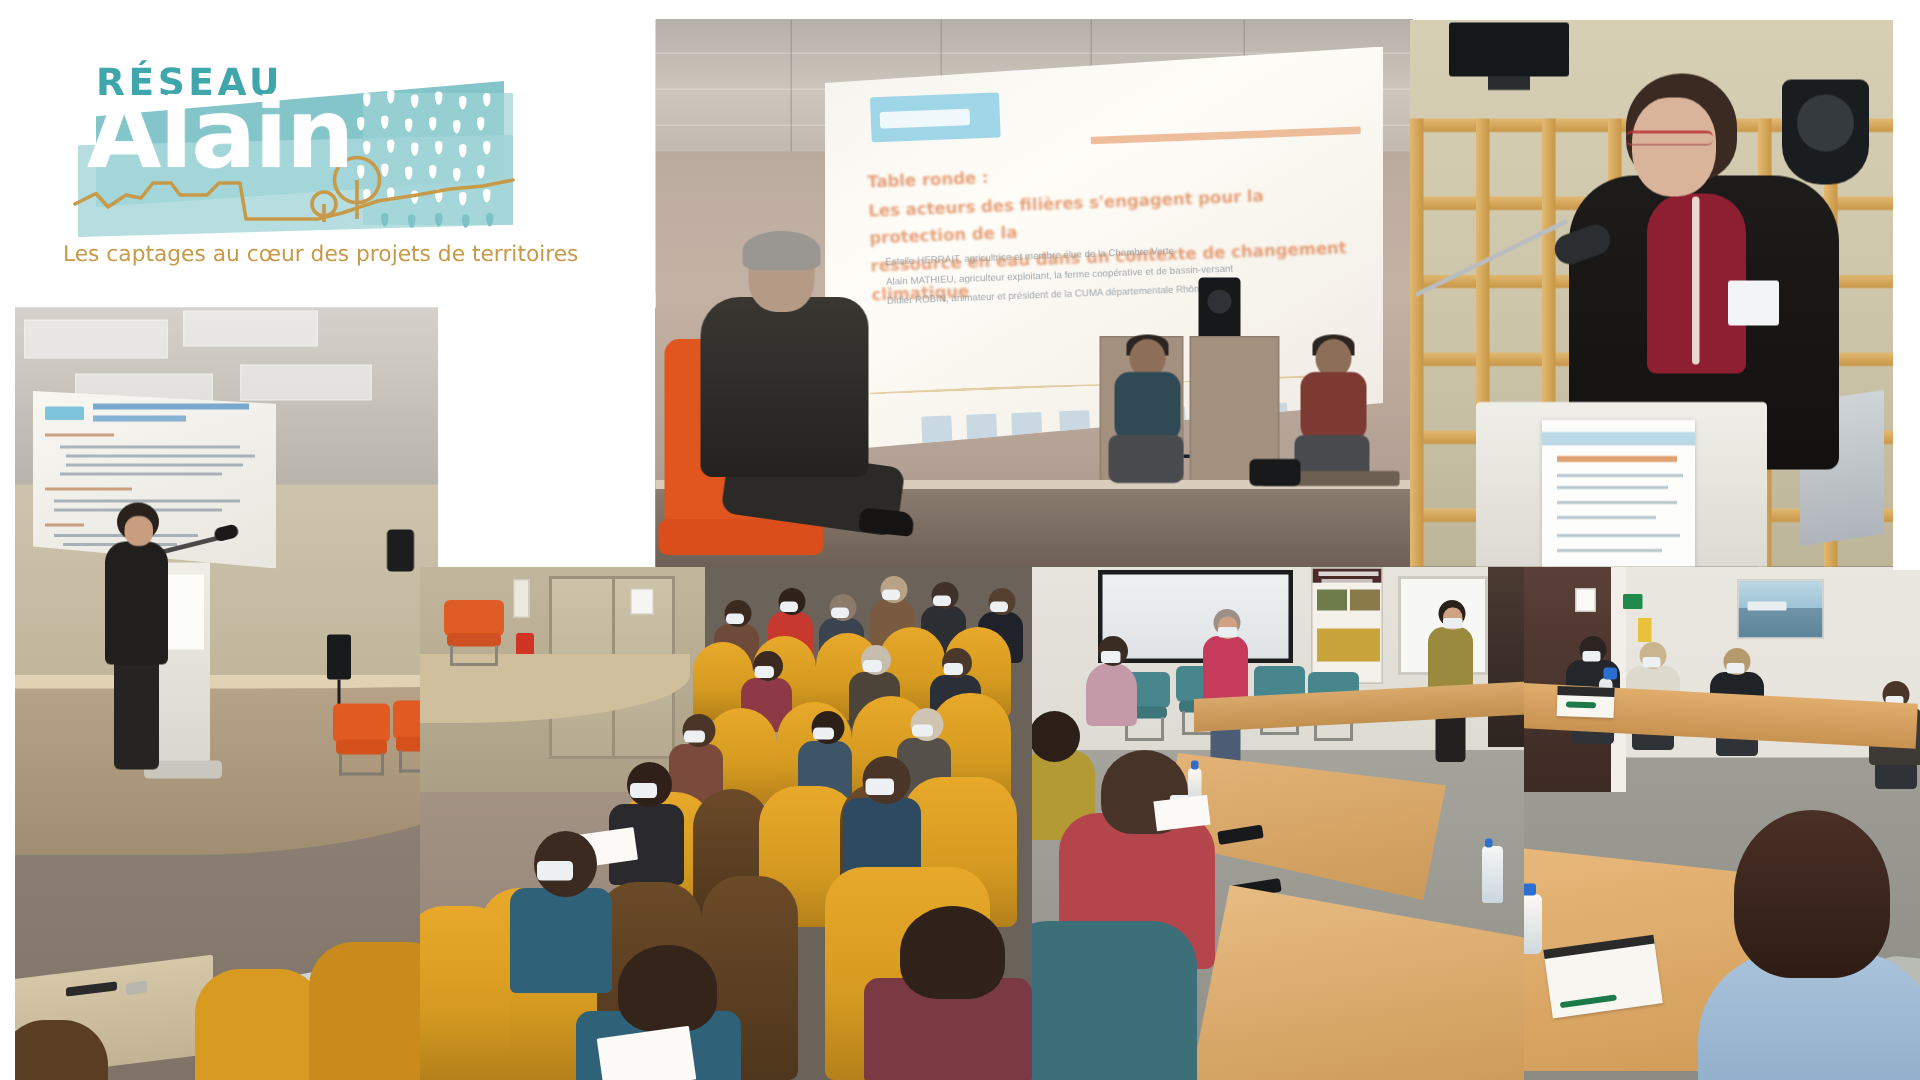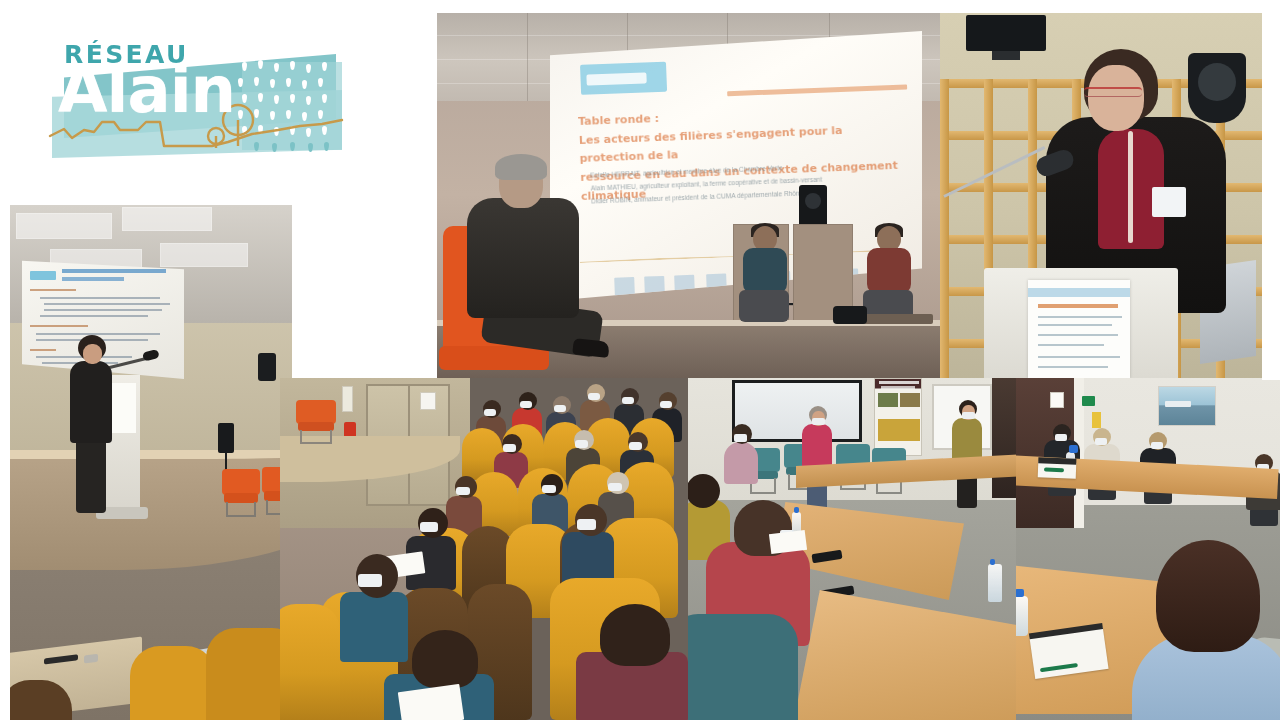--- a/index.html
+++ b/index.html
@@ -714,20 +714,21 @@
         <path d="M8,102 L22,95 L30,104 L42,96 L52,98 L60,88 L72,88 L78,96 L96,96 L104,88 L118,88
                  L122,112 L170,112 L186,108 L210,100 L236,96 L258,92 L280,90 L300,86" fill="none" stroke="#c79a4a" stroke-width="2.4" stroke-linejoin="round" stroke-linecap="round"></path>
         <circle cx="196" cy="86" r="15" fill="none" stroke="#c79a4a" stroke-width="2.4"></circle>
         <line x1="196" y1="86" x2="196" y2="112" stroke="#c79a4a" stroke-width="2.4"></line>
         <circle cx="174" cy="102" r="8" fill="none" stroke="#c79a4a" stroke-width="2.4"></circle>
         <line x1="174" y1="102" x2="174" y2="114" stroke="#c79a4a" stroke-width="2.4"></line>
       </svg>
 
       <div class="lg-reseau">RÉSEAU</div>
       <div class="lg-capter">Alain</div>
+      <div class="lg-tagline">Les captages au cœur des projets de territoires</div>
     </div>
   </div>
 
   <div class="photo" id="photo-slide-room">
     <div class="scene">
       <div class="p1-wall"></div>
       <div class="p1-ceiling">
         <div class="tile-line" style="top:22px;"></div>
         <div class="tile-line" style="top:46px;"></div>
         <div class="tile-line" style="top:70px;"></div>

